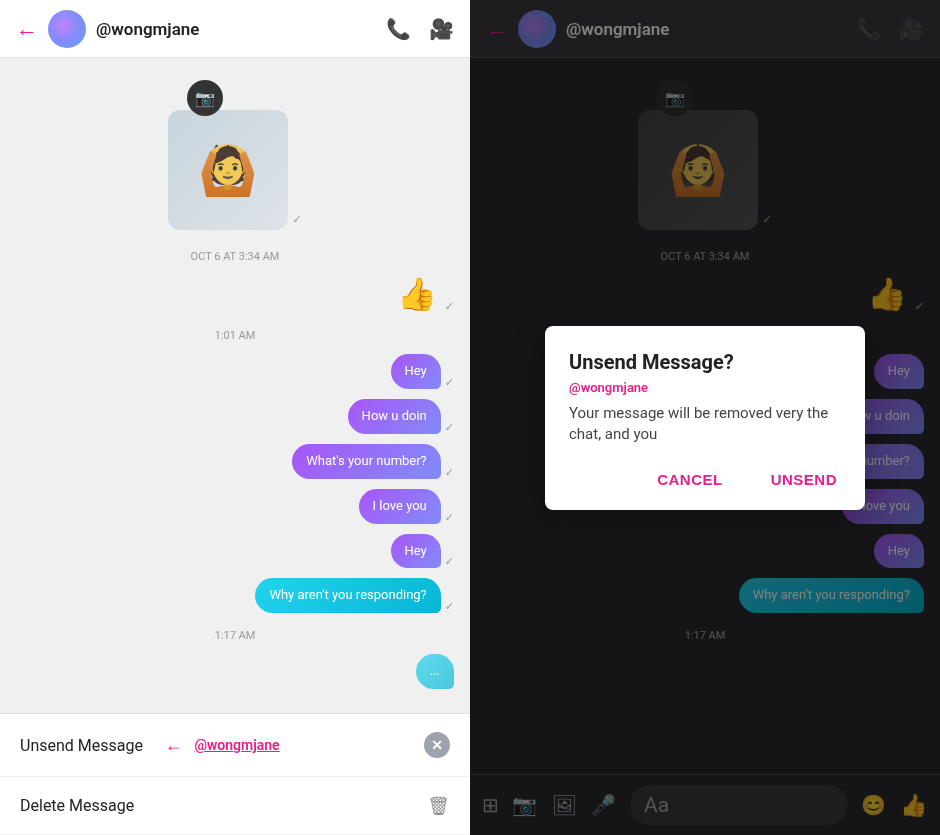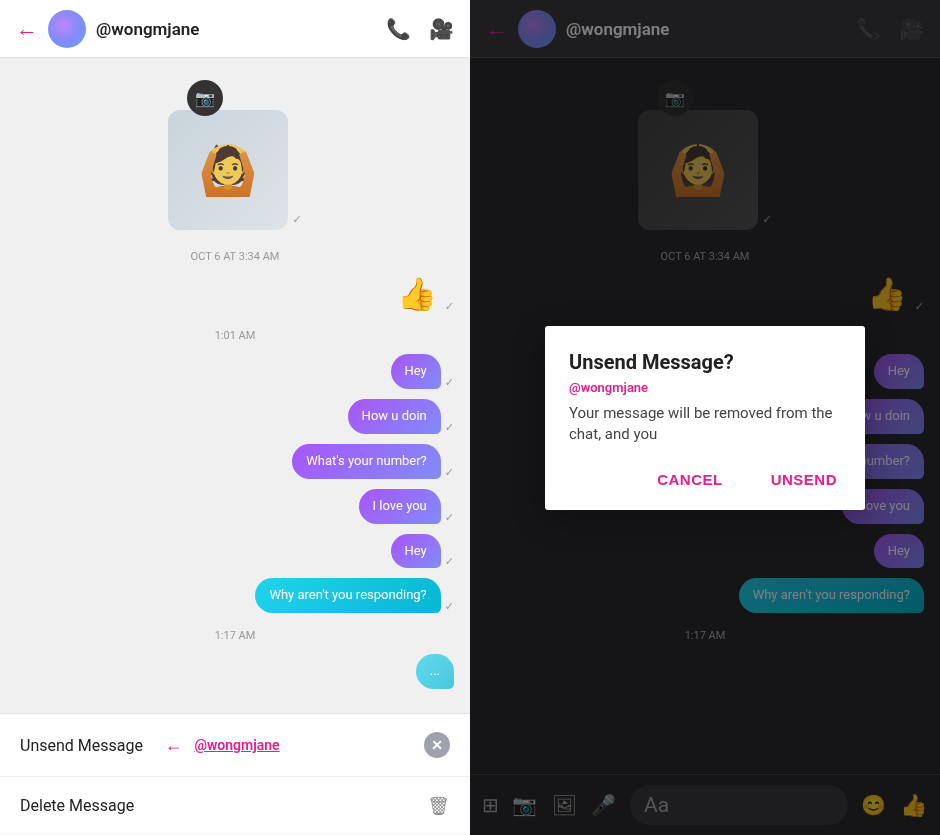--- a/index.html
+++ b/index.html
@@ -224,21 +224,21 @@
       position: absolute;
       top: 0; left: 0; right: 0; bottom: 0;
       background: rgba(0,0,0,0.5);
       display: flex;
       align-items: center;
       justify-content: center;
       z-index: 10;
     }
     .dialog {
       background: #fff;
-      border-radius: 3px;
+      border-radius: 8px;
       padding: 24px 24px 16px;
       width: 320px;
       max-width: 90%;
       box-shadow: 0 8px 32px rgba(0,0,0,0.3);
     }
     .dialog-title {
       font-size: 20px;
       font-weight: 700;
       color: #222;
       margin-bottom: 6px;
@@ -467,21 +467,21 @@
       <span>Aa</span>
     </div>
     <span class="bottom-bar-icon">😊</span>
     <span class="bottom-bar-icon thumb-up-bar">👍</span>
   </div>
 
   <div class="dialog-overlay">
     <div class="dialog">
       <div class="dialog-title">Unsend Message?</div>
       <div class="dialog-username">@wongmjane</div>
-      <div class="dialog-body">Your message will be removed from the chat, and you</div>
+      <div class="dialog-body">Your message will be removed very the chat, and you</div>
       <div class="dialog-actions">
         <button class="dialog-btn cancel">CANCEL</button>
         <button class="dialog-btn unsend">UNSEND</button>
       </div>
     </div>
   </div>
 
 </div>
 
 </body></html>

